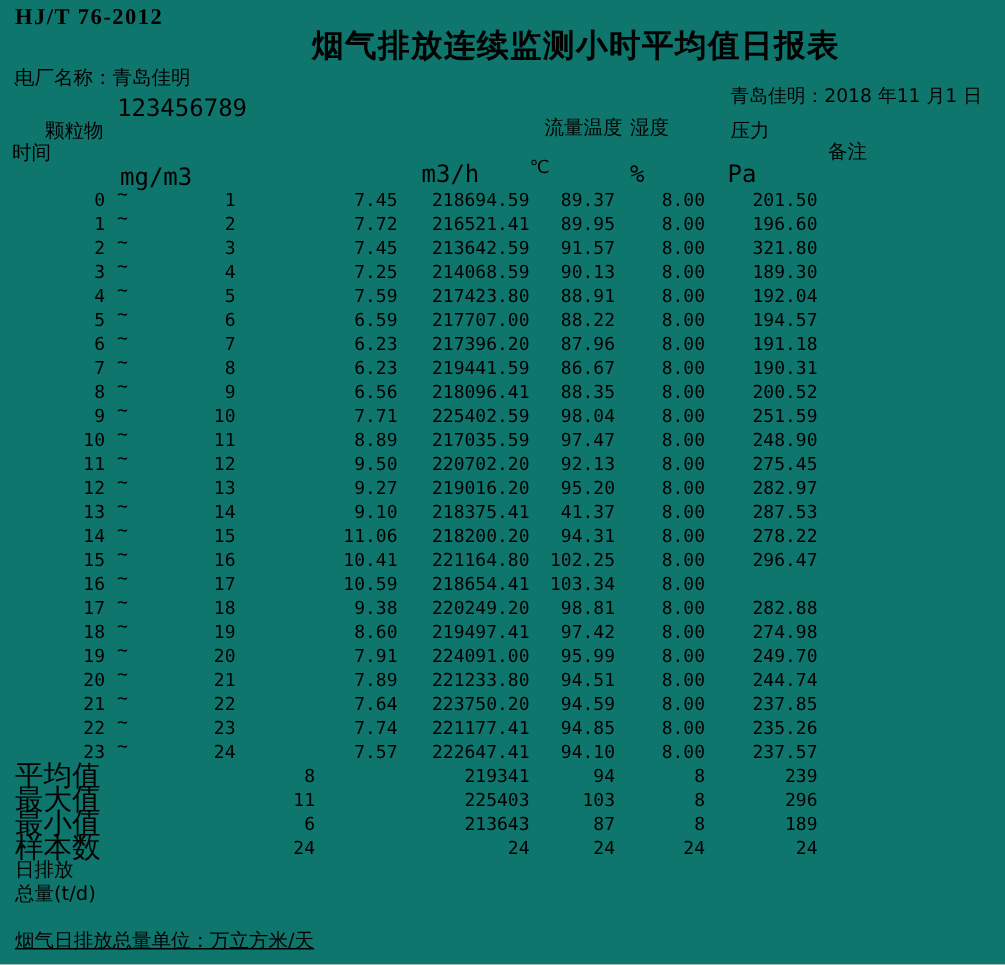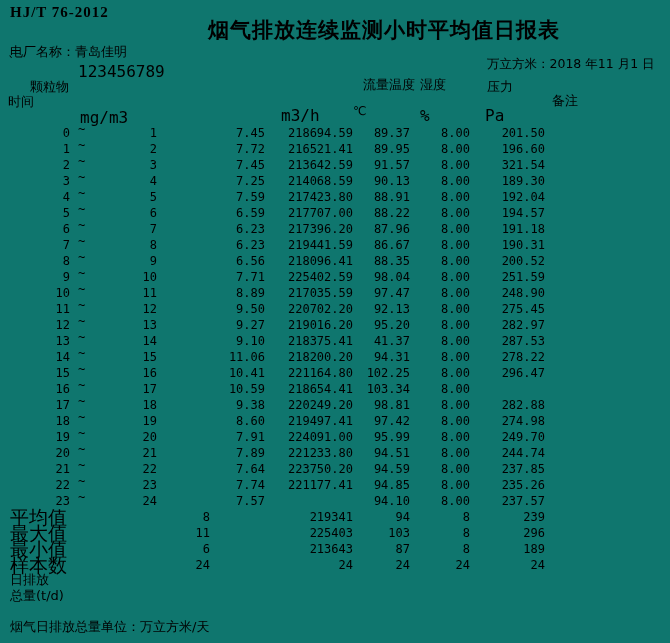--- a/index.html
+++ b/index.html
@@ -37,34 +37,34 @@
   .c-pm{left:0;width:265px;}
   .c-flow{left:0;width:353px;}
   .c-temp{left:0;width:410px;}
   .c-hum{left:0;width:470px;}
   .c-pres{left:0;width:545px;}
   .s-label{left:10px;top:0;text-align:left;font-family:"DejaVu Sans",sans-serif;
            font-size:19px;line-height:16px;position:absolute;white-space:nowrap;}
   .s-pm{left:0;width:210px;}
   .daily1{left:10px;top:571px;}
   .daily2{left:10px;top:587px;}
-  .footer{left:10px;top:618px;}
+  .footer{left:10px;top:618px;text-decoration:underline;}
 </style>
 </head>
 <body>
 
 <div class="page">
 
   <div class="abs std">HJ/T 76-2012</div>
   <div class="abs plant cjk"><span>电厂名称：</span><span>青岛佳明</span></div>
 
   <div class="abs title">烟气排放连续监测小时平均值日报表</div>
   <div class="abs tick">`</div>
   <div class="abs code num">123456789</div>
-  <div class="abs date"><span>万立方米：</span><span>2018 年11 月1 日</span></div>
+  <div class="abs date"><span>青岛佳明：</span><span>2018 年11 月1 日</span></div>
 
   <div class="abs h-pm cjk">颗粒物</div>
   <div class="abs h-flow cjk">流量</div>
   <div class="abs h-temp cjk">温度</div>
   <div class="abs h-hum cjk">湿度</div>
   <div class="abs h-pres cjk">压力</div>
   <div class="abs h-time cjk">时间</div>
   <div class="abs h-note cjk">备注</div>
 
   <div class="abs u-pm num">mg/m3</div>
@@ -98,21 +98,21 @@
       </div>
 
       <div class="row">
         <span class="cell c-start">2</span>
         <span class="cell c-tilde">~</span>
         <span class="cell c-end">3</span>
         <span class="cell c-pm">7.45</span>
         <span class="cell c-flow">213642.59</span>
         <span class="cell c-temp">91.57</span>
         <span class="cell c-hum">8.00</span>
-        <span class="cell c-pres">321.54</span>
+        <span class="cell c-pres">321.80</span>
       </div>
 
       <div class="row">
         <span class="cell c-start">3</span>
         <span class="cell c-tilde">~</span>
         <span class="cell c-end">4</span>
         <span class="cell c-pm">7.25</span>
         <span class="cell c-flow">214068.59</span>
         <span class="cell c-temp">90.13</span>
         <span class="cell c-hum">8.00</span>
@@ -325,20 +325,21 @@
         <span class="cell c-temp">94.85</span>
         <span class="cell c-hum">8.00</span>
         <span class="cell c-pres">235.26</span>
       </div>
 
       <div class="row">
         <span class="cell c-start">23</span>
         <span class="cell c-tilde">~</span>
         <span class="cell c-end">24</span>
         <span class="cell c-pm">7.57</span>
+        <span class="cell c-flow">222647.41</span>
         <span class="cell c-temp">94.10</span>
         <span class="cell c-hum">8.00</span>
         <span class="cell c-pres">237.57</span>
       </div>
     </div>
 
   <div class="srows">
 
       <div class="row">
         <span class="s-label">平均值</span>

